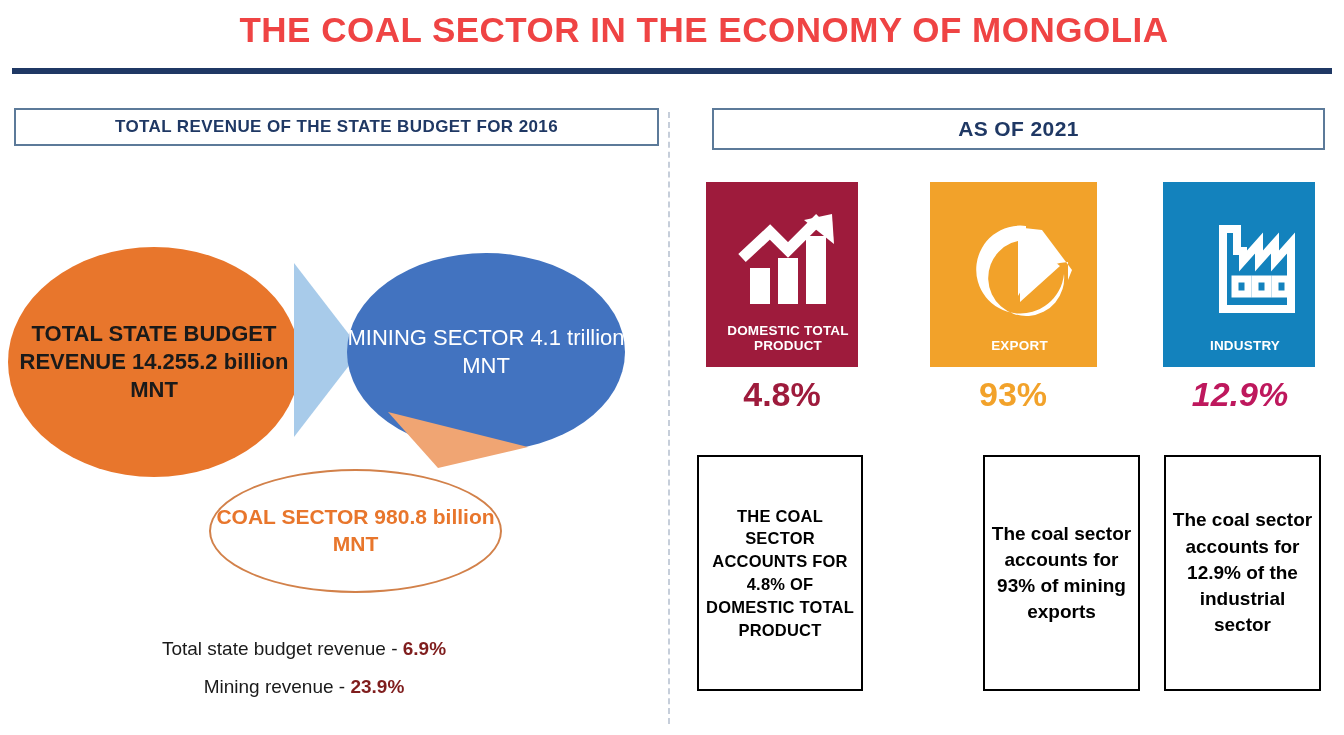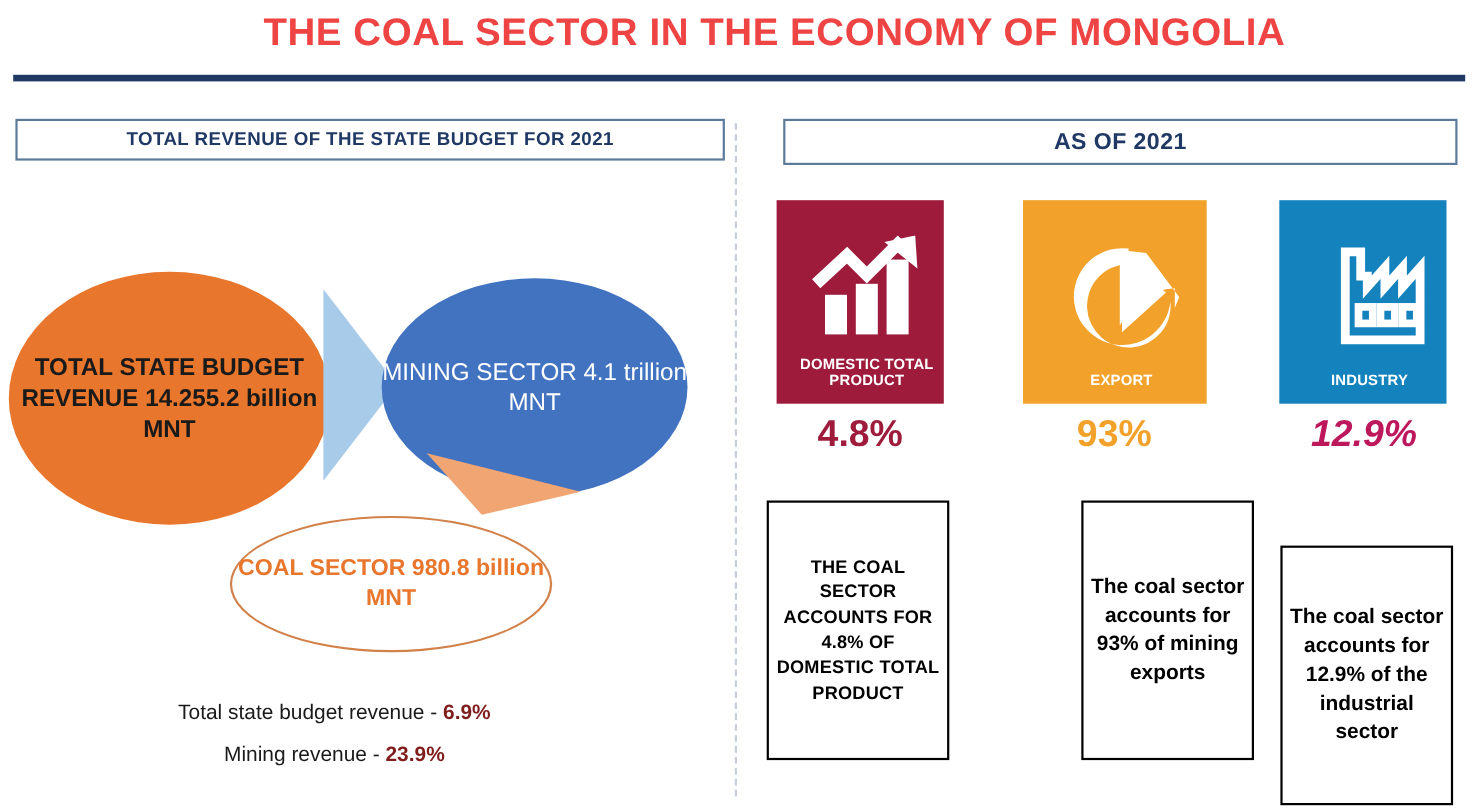--- a/index.html
+++ b/index.html
@@ -106,31 +106,31 @@
 
   .txtbox {
     position: absolute; top: 455px; height: 236px;
     border: 2.5px solid #000000; background: #fff;
     display: flex; align-items: center; justify-content: center;
     text-align: center; font-weight: bold; color: #000;
     padding: 8px 6px; line-height: 1.38;
   }
   #box-0 { left: 697px; width: 166px; font-size: 16.5px; letter-spacing: 0.2px; }
   #box-1 { left: 935px; width: 157px; font-size: 19px; margin-left: 48px; }
-  #box-2 { left: 1164px; width: 157px; font-size: 19px; margin-top: 41px; }
+  #box-2 { left: 1164px; width: 157px; font-size: 19px; }
 </style>
 </head>
 <body>
 
 <div id="root">
 
   <div class="page-title">THE COAL SECTOR IN THE ECONOMY OF MONGOLIA</div>
   <div class="title-rule"></div>
 
-  <div class="hdr-box" id="hdr-left">TOTAL REVENUE OF THE STATE BUDGET FOR 2021</div>
+  <div class="hdr-box" id="hdr-left">TOTAL REVENUE OF THE STATE BUDGET FOR 2016</div>
   <div class="hdr-box" id="hdr-right">AS OF 2021</div>
 
   <div class="divider"></div>
 
   <div class="ellipse" id="ell-total">TOTAL STATE BUDGET REVENUE 14.255.2 billion MNT</div>
 
   <div class="tri-blue"></div>
 
   <div class="ellipse" id="ell-mining">MINING SECTOR 4.1 trillion MNT</div>
 

